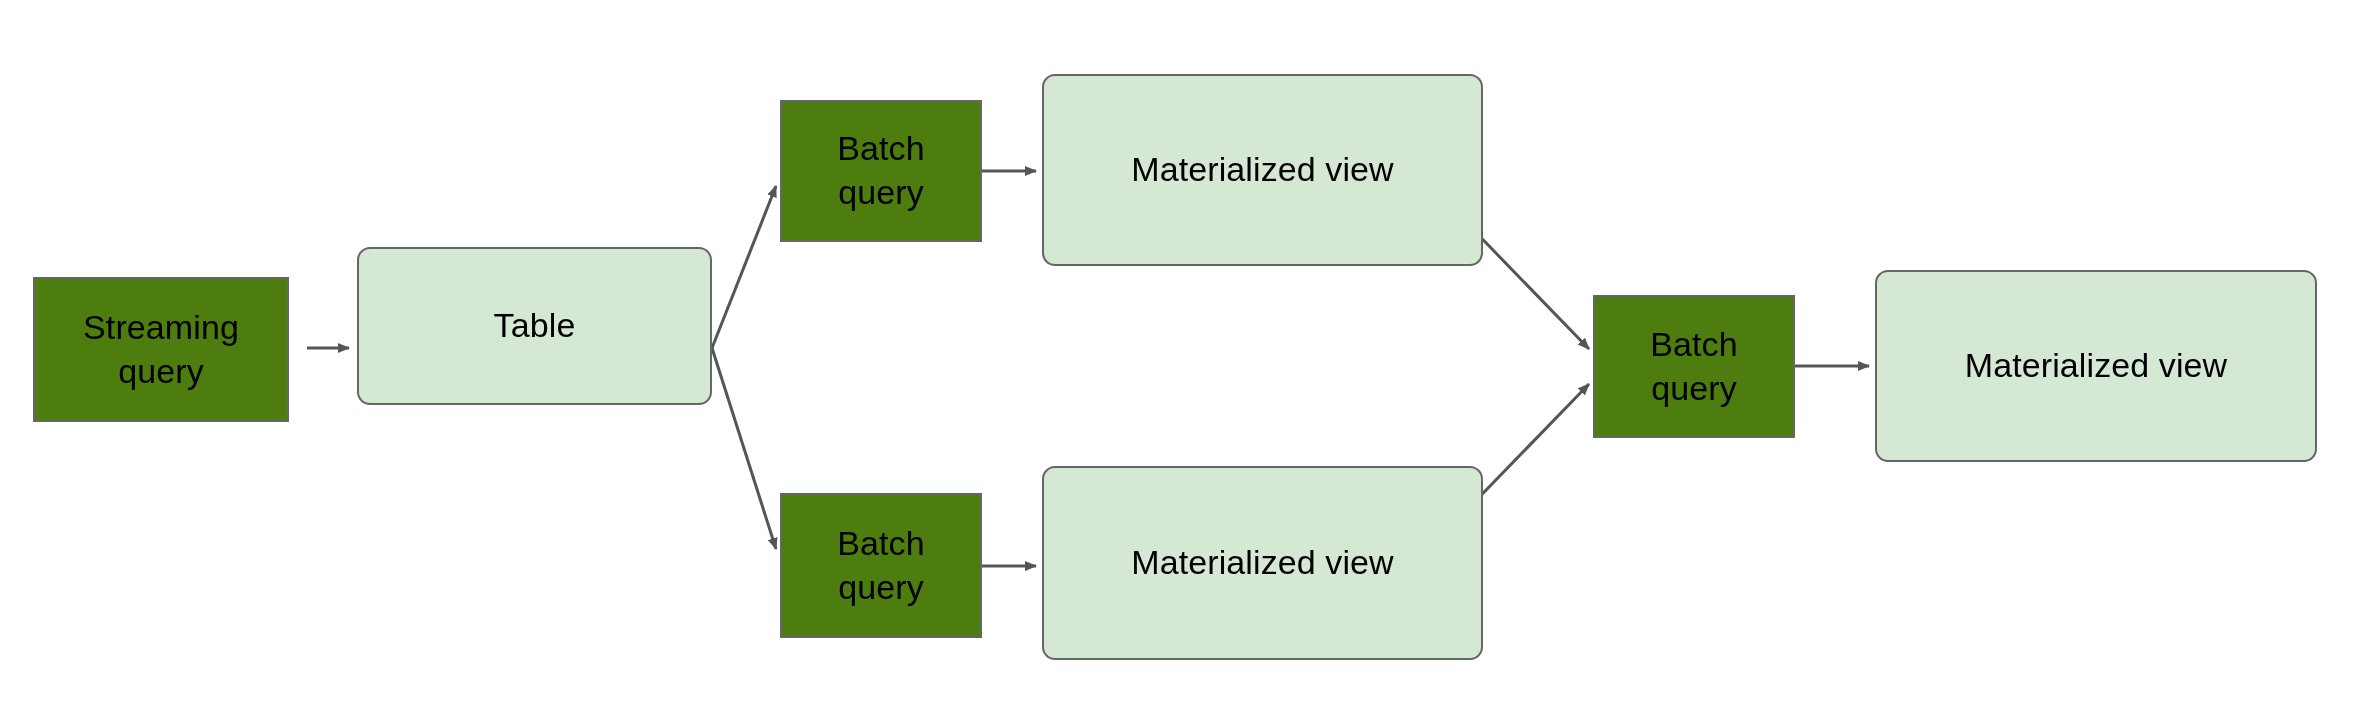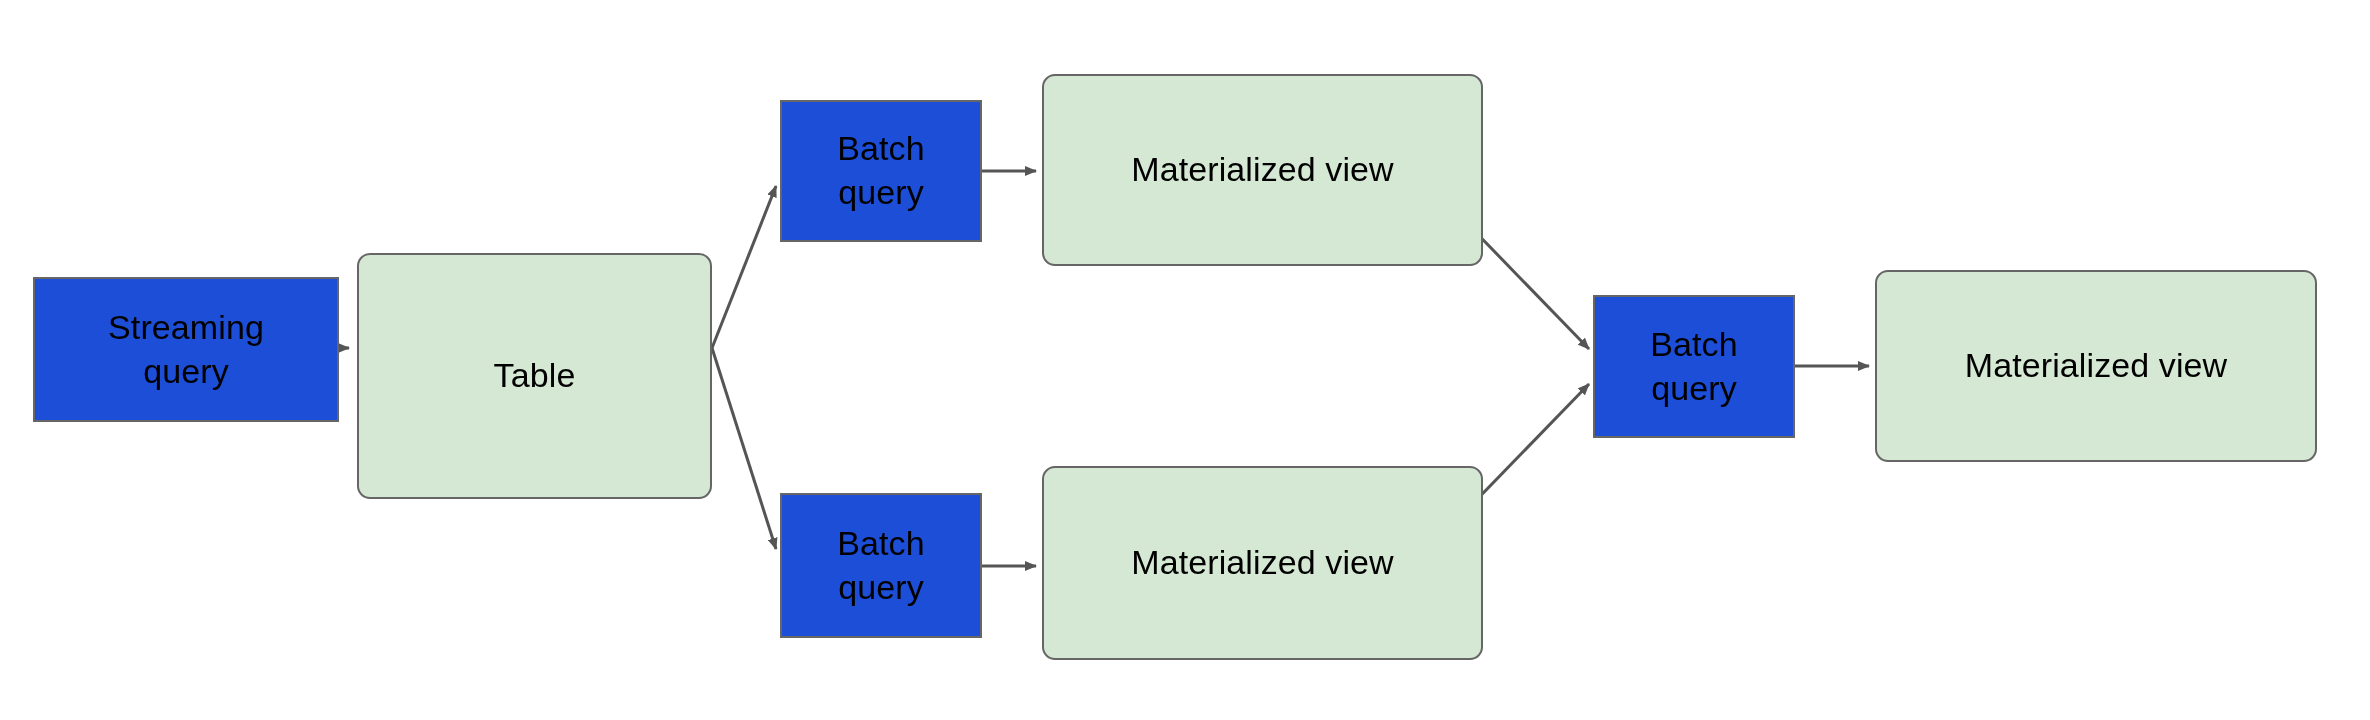--- a/index.html
+++ b/index.html
@@ -35,21 +35,21 @@
     justify-content: center;
     text-align: center;
     color: #000000;
     font-size: 34px;
     line-height: 1.28;
     letter-spacing: 0.1px;
     border: 2px solid #666666;
     z-index: 2;
   }
   .node-process {
-    background: #1d4ed8;
+    background: #4d7c0f;
     border-radius: 0;
   }
   .node-store {
     background: #d5e8d4;
     border-radius: 13px;
   }
   .node-label {
     display: block;
     white-space: pre-line;
     padding: 0 6px;
@@ -77,26 +77,26 @@
 
     <line x1="982" y1="566" x2="1036" y2="566" stroke="#555555" stroke-width="3" marker-end="url(#arrowhead)"></line>
 
     <line x1="1460" y1="216" x2="1589" y2="349" stroke="#555555" stroke-width="3" marker-end="url(#arrowhead)"></line>
 
     <line x1="1460" y1="517" x2="1589" y2="384" stroke="#555555" stroke-width="3" marker-end="url(#arrowhead)"></line>
 
     <line x1="1795" y1="366" x2="1869" y2="366" stroke="#555555" stroke-width="3" marker-end="url(#arrowhead)"></line>
   </svg>
 
-  <div class="node node-process" style="left:33px; top:277px; width:306px; height:145px;">
+  <div class="node node-process" style="left:33px; top:277px; width:256px; height:145px;">
     <span class="node-label">Streaming
 query</span>
   </div>
 
-  <div class="node node-store" style="left:357px; top:253px; width:355px; height:246px;">
+  <div class="node node-store" style="left:357px; top:247px; width:355px; height:158px;">
     <span class="node-label">Table</span>
   </div>
 
   <div class="node node-process" style="left:780px; top:100px; width:202px; height:142px;">
     <span class="node-label">Batch
 query</span>
   </div>
 
   <div class="node node-store" style="left:1042px; top:74px; width:441px; height:192px;">
     <span class="node-label">Materialized view</span>

